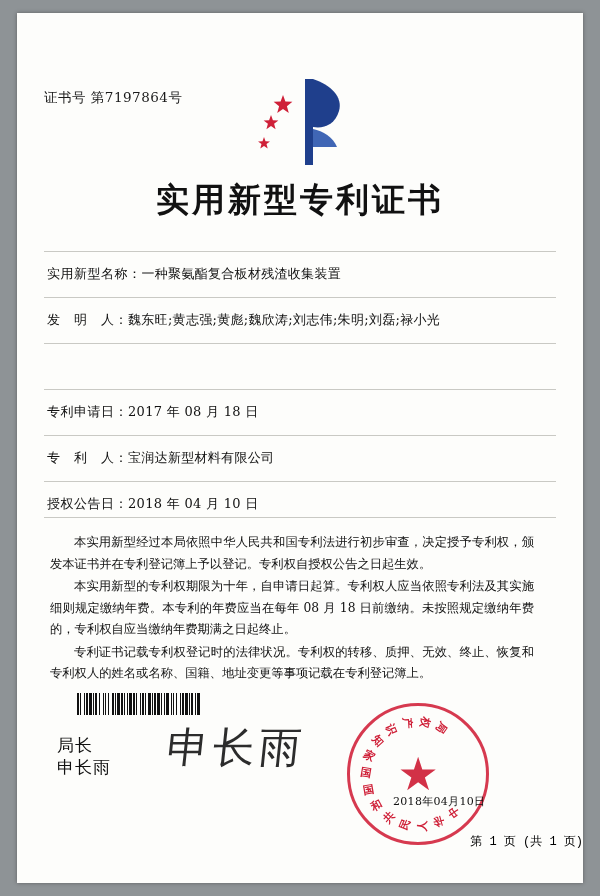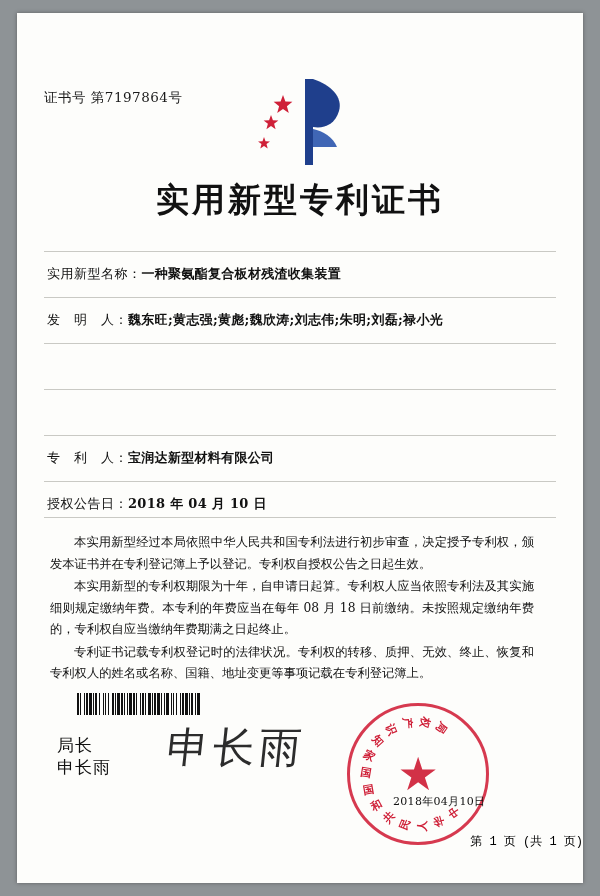--- a/index.html
+++ b/index.html
@@ -110,21 +110,21 @@
   }
   .field {
     position: absolute;
     left: 30px;
     font-size: 13px;
     color: #111;
     font-family: "DejaVu Serif", serif;
     white-space: nowrap;
   }
   .field .lbl { letter-spacing: 0.5px; }
-  .field .val { letter-spacing: 0.3px; font-weight: bold; }
+  .field .val { letter-spacing: 0.3px; }
   
   .body-text {
     position: absolute;
     left: 33px;
     width: 500px;
     top: 519px;
     font-size: 12.3px;
     line-height: 21.5px;
     color: #111;
     font-family: "DejaVu Serif", serif;
@@ -267,20 +267,23 @@
   <div class="hr" style="top:376px"></div>
   <div class="hr" style="top:422px"></div>
   <div class="hr" style="top:468px"></div>
   <div class="hr" style="top:504px"></div>
 
   <div class="field" style="top:252px">
     <span class="lbl">实用新型名称：</span><span class="val">一种聚氨酯复合板材残渣收集装置</span>
   </div>
   <div class="field" style="top:298px">
     <span class="lbl">发　明　人：</span><span class="val">魏东旺;黄志强;黄彪;魏欣涛;刘志伟;朱明;刘磊;禄小光</span>
+  </div>
+  <div class="field" style="top:390px">
+    <span class="lbl">专利申请日：</span><span class="val">2017 年 08 月 18 日</span>
   </div>
   <div class="field" style="top:436px">
     <span class="lbl">专　利　人：</span><span class="val">宝润达新型材料有限公司</span>
   </div>
   <div class="field" style="top:482px">
     <span class="lbl">授权公告日：</span><span class="val">2018 年 04 月 10 日</span>
   </div>
 
   <div class="body-text">
     <p>本实用新型经过本局依照中华人民共和国专利法进行初步审查，决定授予专利权，颁发本证书并在专利登记簿上予以登记。专利权自授权公告之日起生效。</p>

